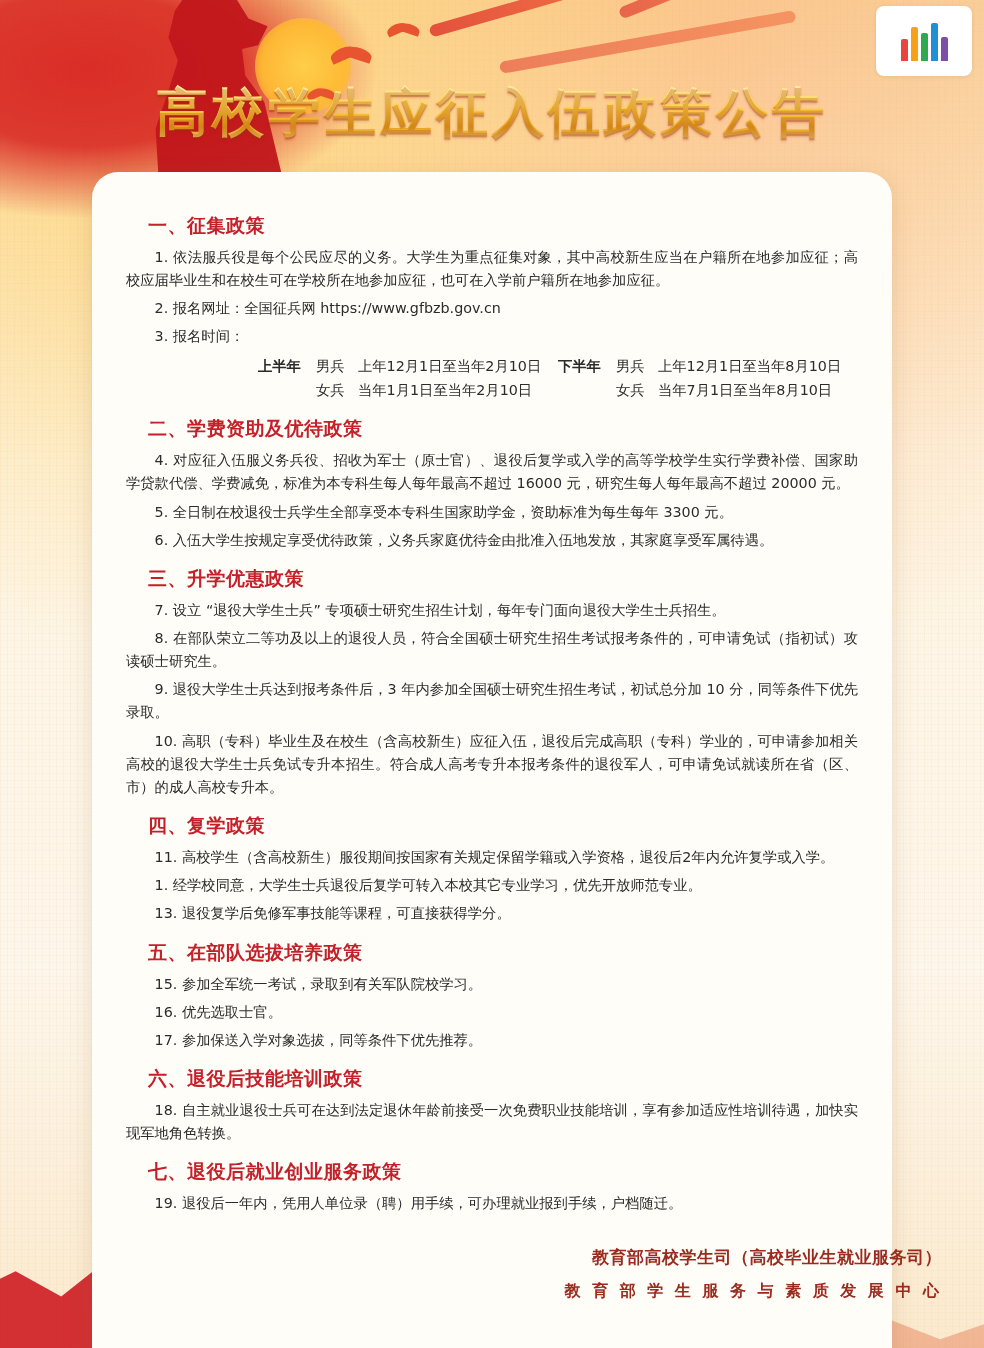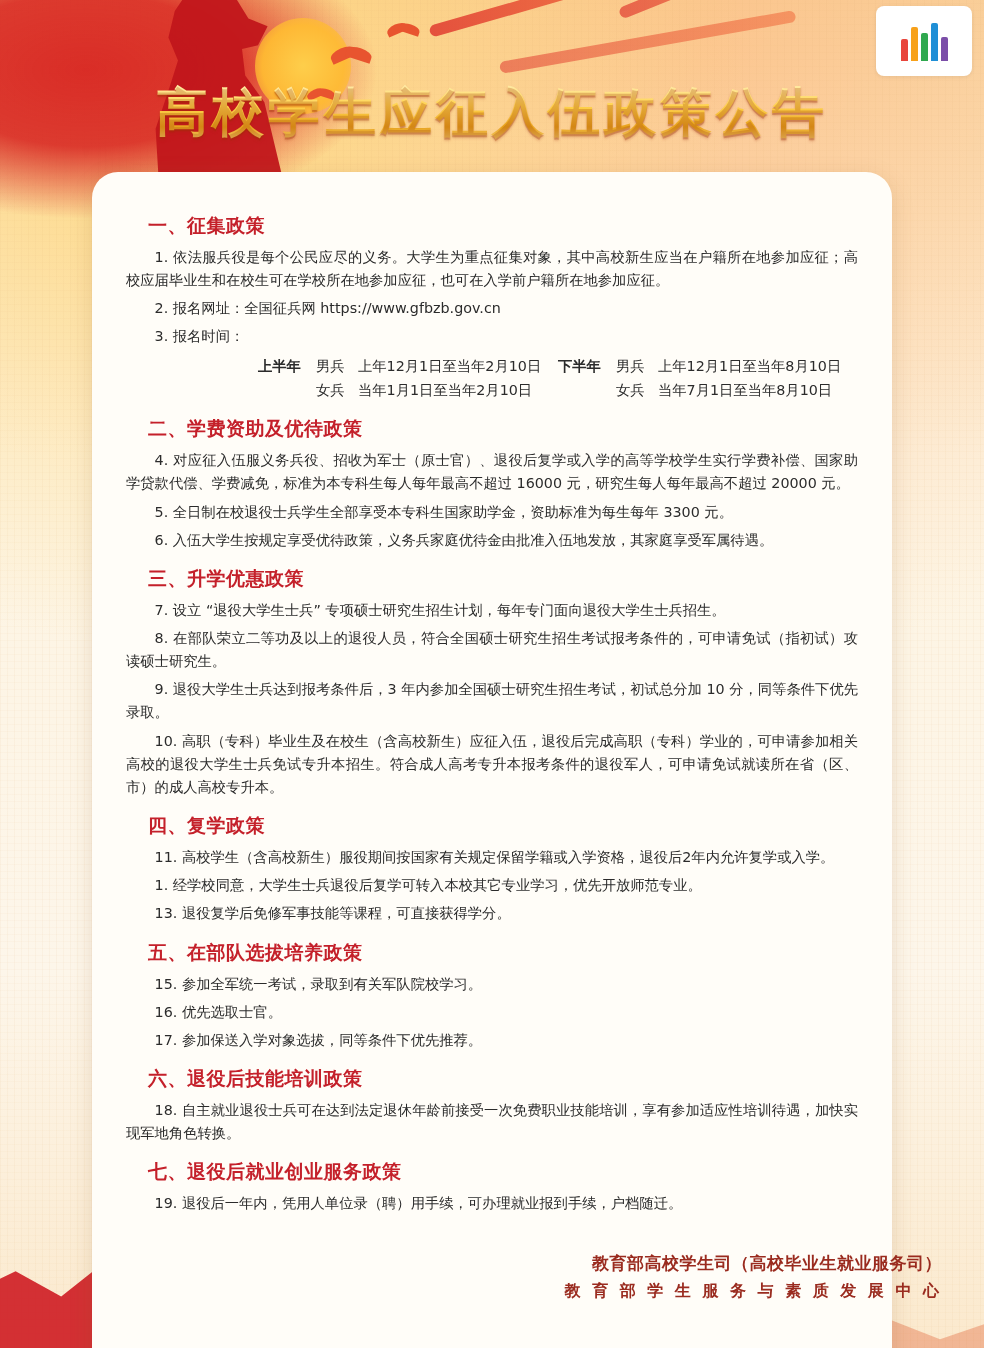--- a/index.html
+++ b/index.html
@@ -148,21 +148,21 @@
   .reg-col .sub { min-width:42px; }
 
   
   .footer {
     position:absolute; right:42px; bottom:46px; text-align:right;
     font-family:"DejaVu Sans","Liberation Sans",sans-serif;
     color:#9a2b1f;
     font-weight:bold;
   }
   .footer .l1 { font-size:17px; letter-spacing:.5px; }
-  .footer .l2 { font-size:16px; letter-spacing:3px; margin-top:6px; }
+  .footer .l2 { font-size:16px; letter-spacing:3px; margin-top:12px; }
 </style>
 </head>
 <body>
 
 <div class="poster">
   <div class="paper-texture"></div>
   <div class="red-burst"></div>
   <div class="sun"></div>
   <div class="soldier"></div>
 

